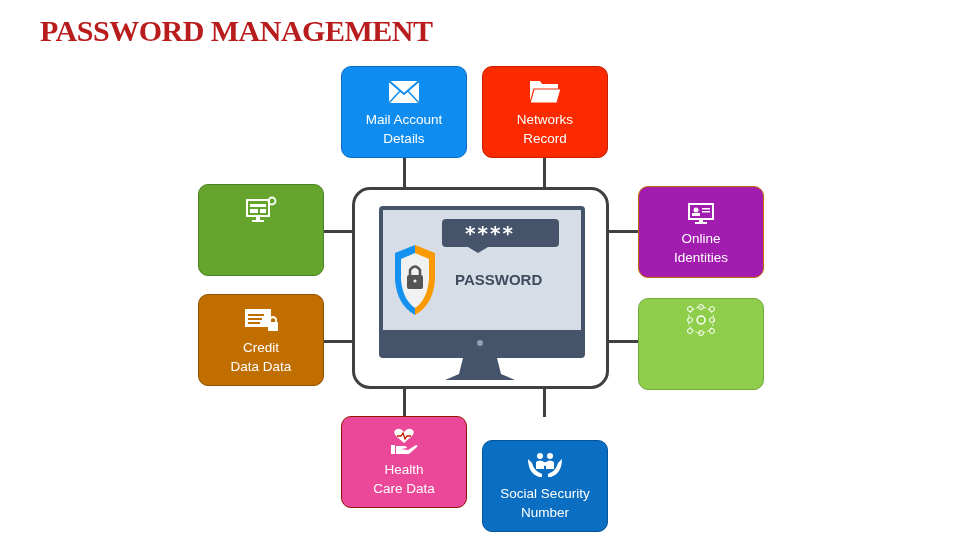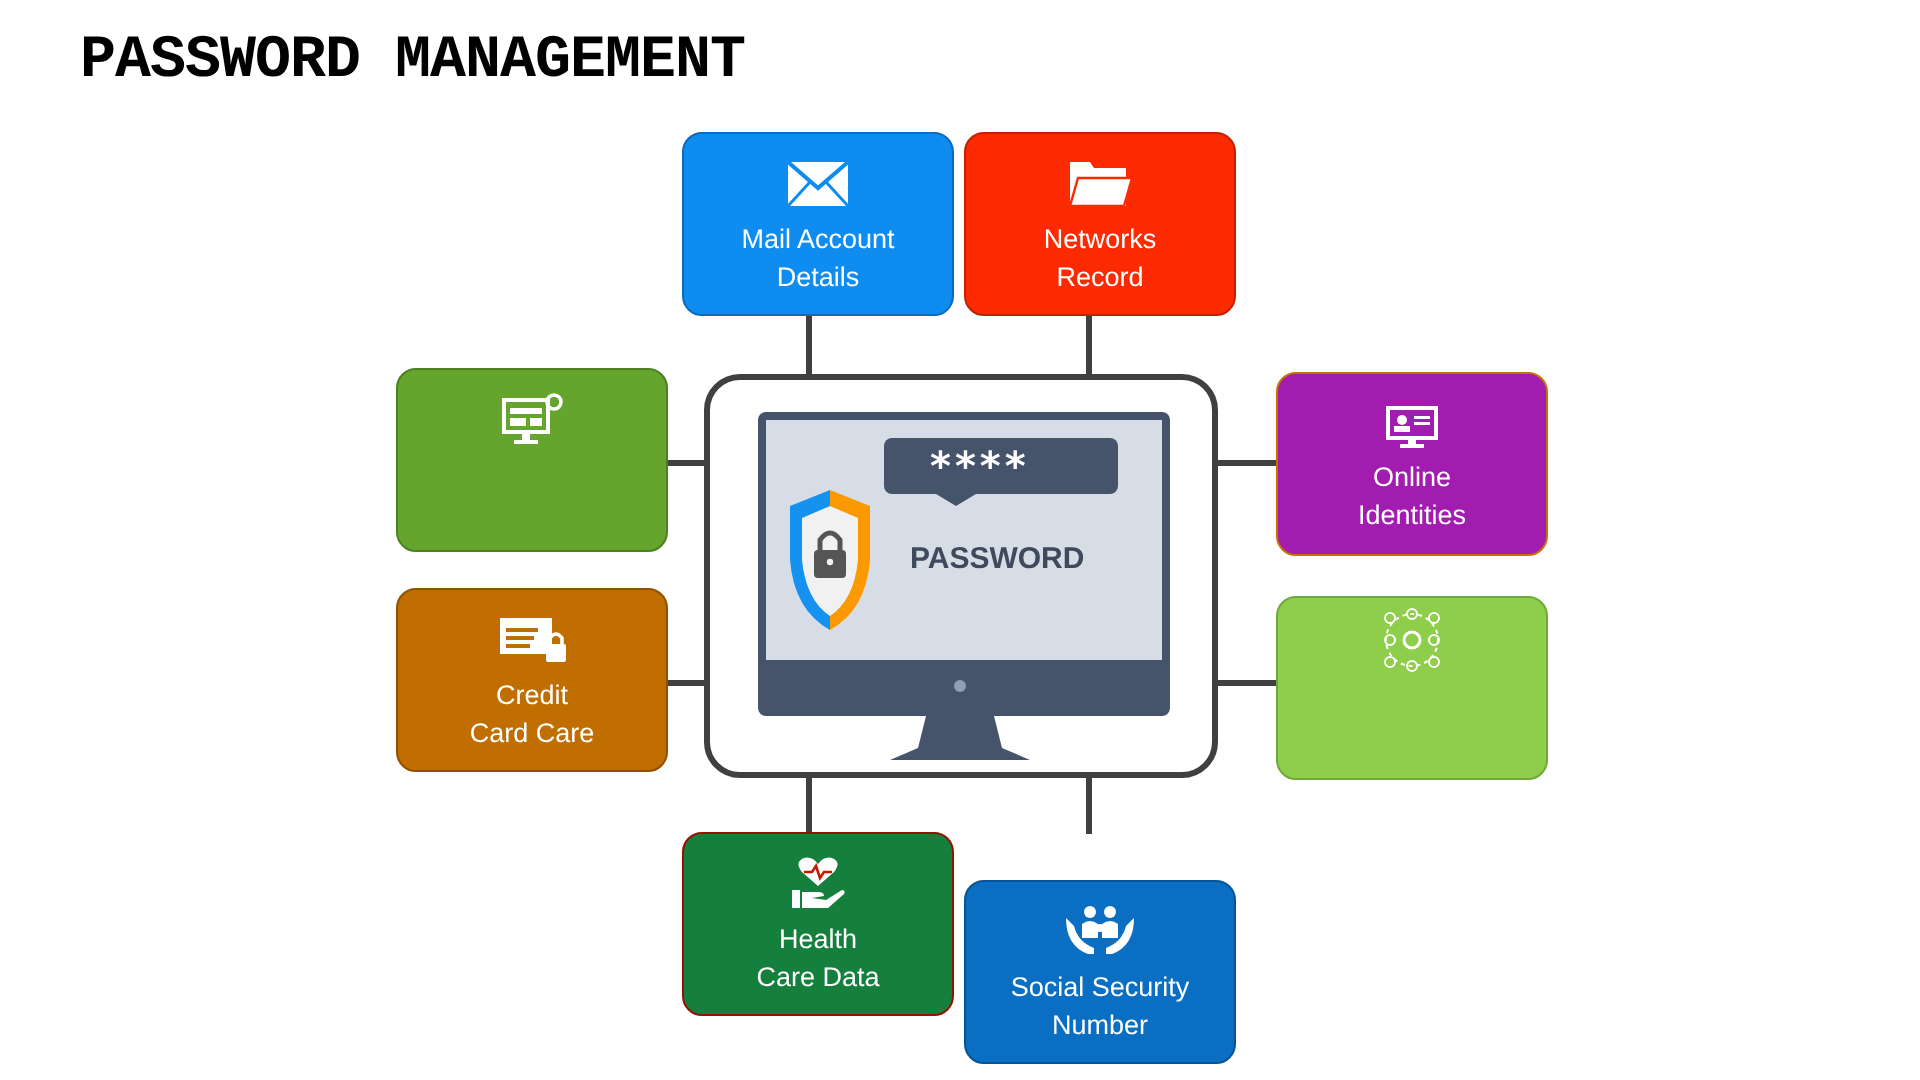--- a/index.html
+++ b/index.html
@@ -1,21 +1,21 @@
 <!DOCTYPE html>
 <html><head>
 <meta charset="utf-8">
 <style>
   * { box-sizing: border-box; margin: 0; padding: 0; }
   body { width: 960px; height: 540px; background: #ffffff; position: relative; overflow: hidden;
          font-family: "DejaVu Sans", "Liberation Sans", sans-serif; }
   .title { position: absolute; left: 40px; top: 14px; font-size: 30px; font-weight: bold;
-           color: #000000; letter-spacing: -0.5px; font-family: Liberation Mono, monospace; }
+           color: #b91c1c; letter-spacing: -0.5px; font-family: Liberation Serif, serif; }
   .line { position: absolute; background: #404040; }
-  .box { position: absolute; width: 136px; height: 92px; border-radius: 10px;
+  .box { position: absolute; width: 126px; height: 92px; border-radius: 10px;
          display: flex; flex-direction: column; align-items: center; justify-content: flex-start;
          color: #fff; text-align: center; }
   .box .ico { margin-top: 10px; height: 30px; display: flex; align-items: center; justify-content: center; }
   .box .lbl { font-size: 13.5px; line-height: 19px; margin-top: 3px; font-family: "Liberation Sans", sans-serif; }
   .monitor-frame { position: absolute; left: 352px; top: 187px; width: 257px; height: 202px;
                    border: 3px solid #404040; border-radius: 18px; background: #fff; }
   .screen-text { position: absolute; font-weight: bold; color: #3f4a5c; font-size: 15px; line-height: 20px;
                  font-family: "Liberation Sans", sans-serif; }
   .pwd { position: absolute; color: #fff; font-weight: bold; font-size: 20px; letter-spacing: 2px; }
 </style>
@@ -91,21 +91,21 @@
   <div class="ico">
     <svg width="36" height="26" viewBox="0 0 36 26">
         <rect x="2" y="2" width="26" height="18" fill="#fff"></rect>
         <rect x="5" y="7" width="16" height="2" fill="#c06e00"></rect>
         <rect x="5" y="11" width="14" height="2" fill="#c06e00"></rect>
         <rect x="5" y="15" width="12" height="2" fill="#c06e00"></rect>
         <rect x="25" y="15" width="10" height="9" rx="1" fill="#fff"></rect>
         <path d="M27 15 L27 12 Q30 8 33 12 L33 15" stroke="#fff" stroke-width="1.8" fill="none"></path>
       </svg>
   </div>
-  <div class="lbl"><span>Credit</span><br><span>Card Care</span></div>
+  <div class="lbl"><span>Credit</span><br><span>Data Data</span></div>
 </div>
 
 <div class="box" style="left:638px;top:186px;background:#a21caf;border:1.5px solid #c66f00;">
   <div class="ico" style="margin-top:12px;">
     <svg width="28" height="24" viewBox="0 0 28 24">
         <rect x="2" y="2" width="24" height="15" fill="none" stroke="#fff" stroke-width="2"></rect>
         <circle cx="9" cy="8" r="2.5" fill="#fff"></circle>
         <rect x="5" y="11" width="8" height="3" fill="#fff"></rect>
         <rect x="15" y="6" width="8" height="1.5" fill="#fff"></rect>
         <rect x="15" y="9" width="8" height="1.5" fill="#fff"></rect>
@@ -126,21 +126,21 @@
         <circle cx="28" cy="5" r="2.5" fill="none" stroke="#fff"></circle>
         <circle cx="6" cy="16" r="2.5" fill="none" stroke="#fff"></circle>
         <circle cx="28" cy="16" r="2.5" fill="none" stroke="#fff"></circle>
         <circle cx="6" cy="27" r="2.5" fill="none" stroke="#fff"></circle>
         <circle cx="17" cy="29" r="2.5" fill="none" stroke="#fff"></circle>
         <circle cx="28" cy="27" r="2.5" fill="none" stroke="#fff"></circle>
       </svg>
   </div>
 </div>
 
-<div class="box" style="left:341px;top:416px;background:#15803d;border:1.5px solid #921400;">
+<div class="box" style="left:341px;top:416px;background:#ec4899;border:1.5px solid #921400;">
   <div class="ico">
     <svg width="32" height="30" viewBox="0 0 32 30">
         <path d="M16 16 L8 9 Q4 4 9 2 Q13 1 16 5 Q19 1 23 2 Q28 4 24 9 Z" fill="#fff"></path>
         <path d="M9 9 L13 9 L15 6 L17 12 L19 9 L23 9" stroke="#c21c00" stroke-width="1.3" fill="none"></path>
         <rect x="3" y="18" width="4" height="9" fill="#fff"></rect>
         <path d="M8 19 L16 19 Q19 19 19 21 L13 22 L20 23 L28 18 Q30 18 29 20 L21 27 L8 27 Z" fill="#fff"></path>
       </svg>
   </div>
   <div class="lbl"><span>Health</span><br><span>Care Data</span></div>
 </div>

